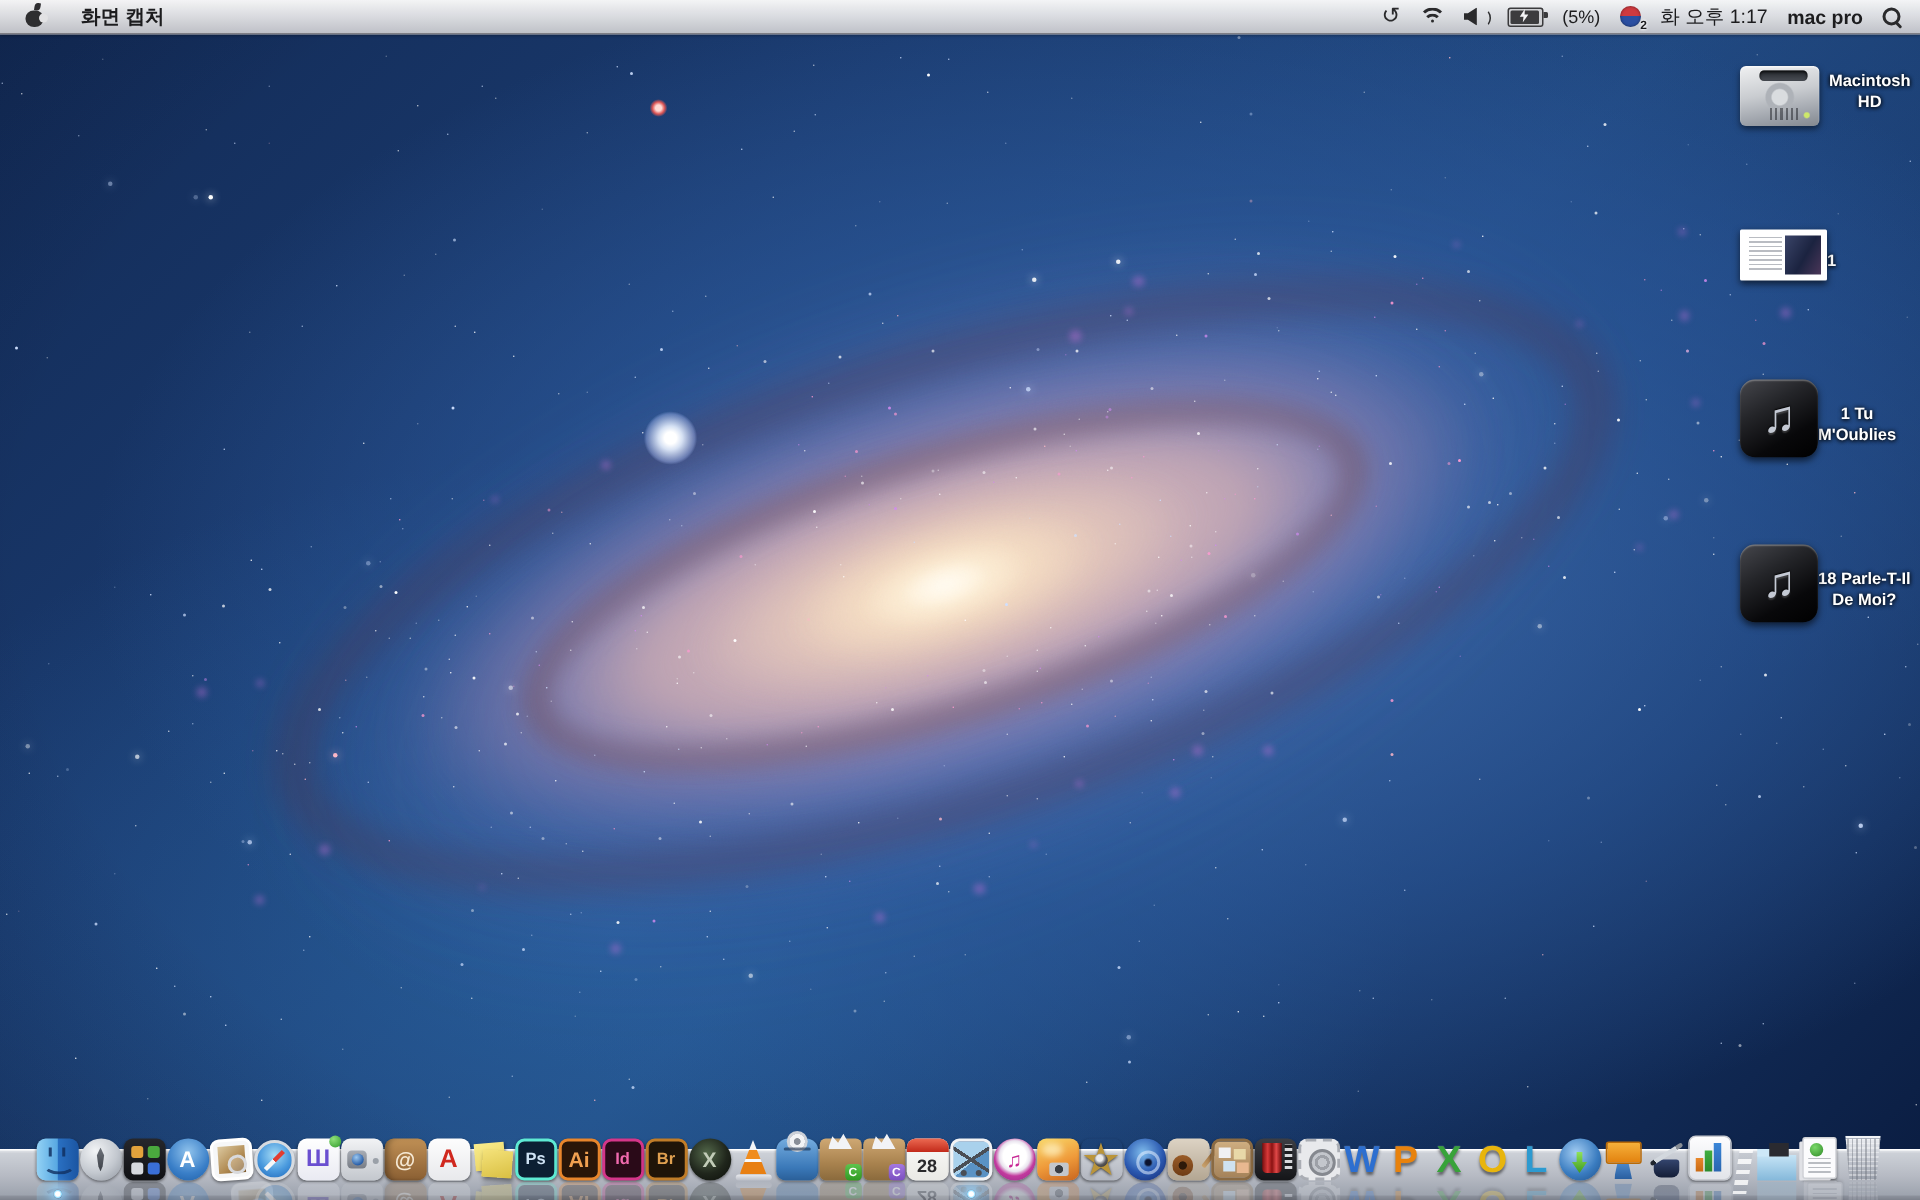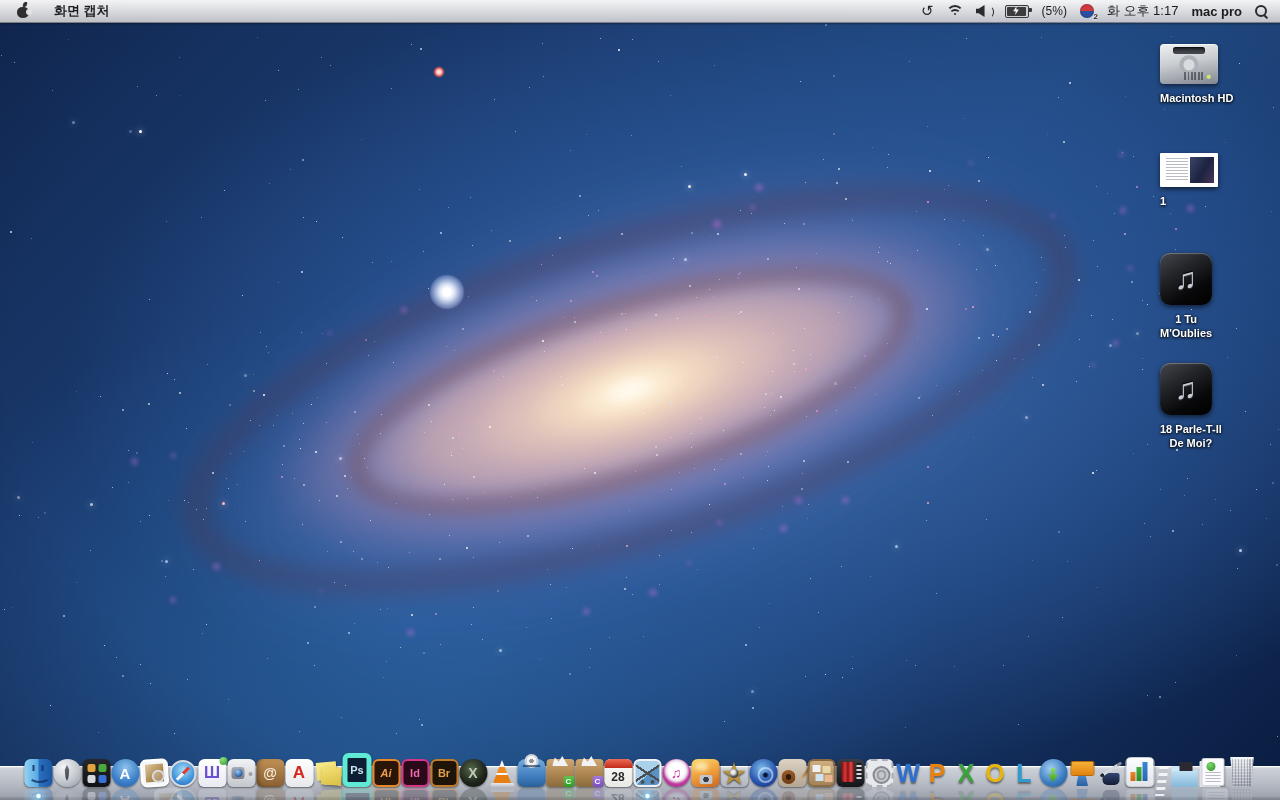--- a/index.html
+++ b/index.html
@@ -59,21 +59,21 @@
     box-shadow:inset 0 0 2px rgba(0,0,0,.5);}
   .flag .flag-badge{position:absolute;right:-4px;bottom:-3px;font-size:8px;font-weight:bold;color:#1a1a1c;text-shadow:0 0 2px #fff,0 0 2px #fff;}
   .clock{font-size:13px;}
   .uname{font-weight:bold;font-size:13px;}
   .spot{position:relative;width:13px;height:13px;}
   .spot:before{content:'';position:absolute;left:0;top:0;width:8px;height:8px;border:2px solid #2a2a2c;border-radius:50%;}
   .spot:after{content:'';position:absolute;left:9px;top:9px;width:5px;height:2px;background:#2a2a2c;border-radius:1px;transform:rotate(45deg);transform-origin:0 50%;}
 
   
   #desktop-icons{position:absolute;right:0;top:0;width:120px;height:700px;z-index:2;}
-  .dicon{position:absolute;left:50%;transform:translateX(-50%);display:flex;flex-direction:column;align-items:flex-start;width:120px;}
+  .dicon{position:absolute;left:50%;transform:translateX(-50%);display:flex;flex-direction:row;align-items:center;width:120px;}
   .dicon:nth-of-type(1){top:30px;}
   .dicon:nth-of-type(2){top:153px;}
   .dicon:nth-of-type(3){top:253px;}
   .dicon:nth-of-type(4){top:363px;}
   .dlabel{margin-top:7px;text-align:center;color:#fff;font-size:11px;font-weight:bold;line-height:14px;
     text-shadow:0 1px 3px rgba(0,0,0,.95),0 0 3px rgba(0,0,0,.7);}
   .hd-icon{width:58px;height:40px;border-radius:4px;margin-top:14px;
     background:
       radial-gradient(circle at 84% 82%, #cde86a 0 1.5px, rgba(0,0,0,0) 2.5px),
       repeating-linear-gradient(90deg, rgba(40,42,48,.55) 0 1.5px, rgba(0,0,0,0) 1.5px 3.5px),
@@ -141,24 +141,24 @@
     background:radial-gradient(circle at 38% 32%,#9cc8f0,#2a5fa8 70%);box-shadow:12px 1px 0 -2px #9aa0a8;}
   .di-address-book{background:linear-gradient(180deg,#c09055,#8a5f33);box-shadow:inset 4px 0 4px -2px rgba(0,0,0,.35),0 1px 2px rgba(0,0,0,.45);}
   .di-address-book .glyph{color:#f6ead6;font-size:14px;}
   .di-adobe-reader{background:linear-gradient(180deg,#fdfdfd,#e8e9ec);}
   .di-adobe-reader .glyph{color:#d0281e;font-size:17px;font-weight:800;}
   .di-stickies{background:none;box-shadow:none;}
   .di-stickies:before{content:'';position:absolute;left:2px;top:3px;width:20px;height:18px;background:linear-gradient(160deg,#f8ec8e,#e8d05a);
     box-shadow:1px 1px 2px rgba(0,0,0,.4);transform:rotate(-5deg);}
   .di-stickies:after{content:'';position:absolute;left:7px;top:8px;width:20px;height:18px;background:linear-gradient(160deg,#f4e27a,#d9bf42);
     box-shadow:1px 2px 3px rgba(0,0,0,.45);transform:rotate(4deg);}
-  .di-photoshop{background:#0c1f33;border:5px solid #5eead4;width:24px;height:24px;}
+  .di-photoshop{background:#0c1f33;border:2px solid #5eead4;width:24px;height:24px;}
   .di-photoshop .glyph{color:#cfe3f5;font-size:11px;}
   .di-illustrator{background:#2a1608;border:2px solid #e8862c;width:24px;height:24px;}
-  .di-illustrator .glyph{color:#f0a050;font-size:11px;font-style:italic;}
+  .di-illustrator .glyph{color:#f0a050;font-size:14px;}
   .di-indesign{background:#2a0a18;border:2px solid #d4368a;width:24px;height:24px;}
   .di-indesign .glyph{color:#f06aae;font-size:11px;}
   .di-bridge{background:#1f1408;border:2px solid #c07c28;width:24px;height:24px;}
   .di-bridge .glyph{color:#e0a050;font-size:11px;}
   .di-xee{border-radius:50%;background:radial-gradient(circle at 42% 36%,#53684a 0%,#20261c 55%,#0a0c08 100%);}
   .di-xee .glyph{color:#c2ccb8;font-size:14px;}
   .di-vlc{background:none;box-shadow:none;}
   .di-vlc:before{content:'';position:absolute;left:5px;top:1px;width:18px;height:23px;
     clip-path:polygon(50% 0,100% 100%,0 100%);
     background:linear-gradient(180deg,#f4f5f7 0 30%, #f08c1d 30% 56%, #f8f9fa 56% 64%, #e87f12 64% 100%);}

